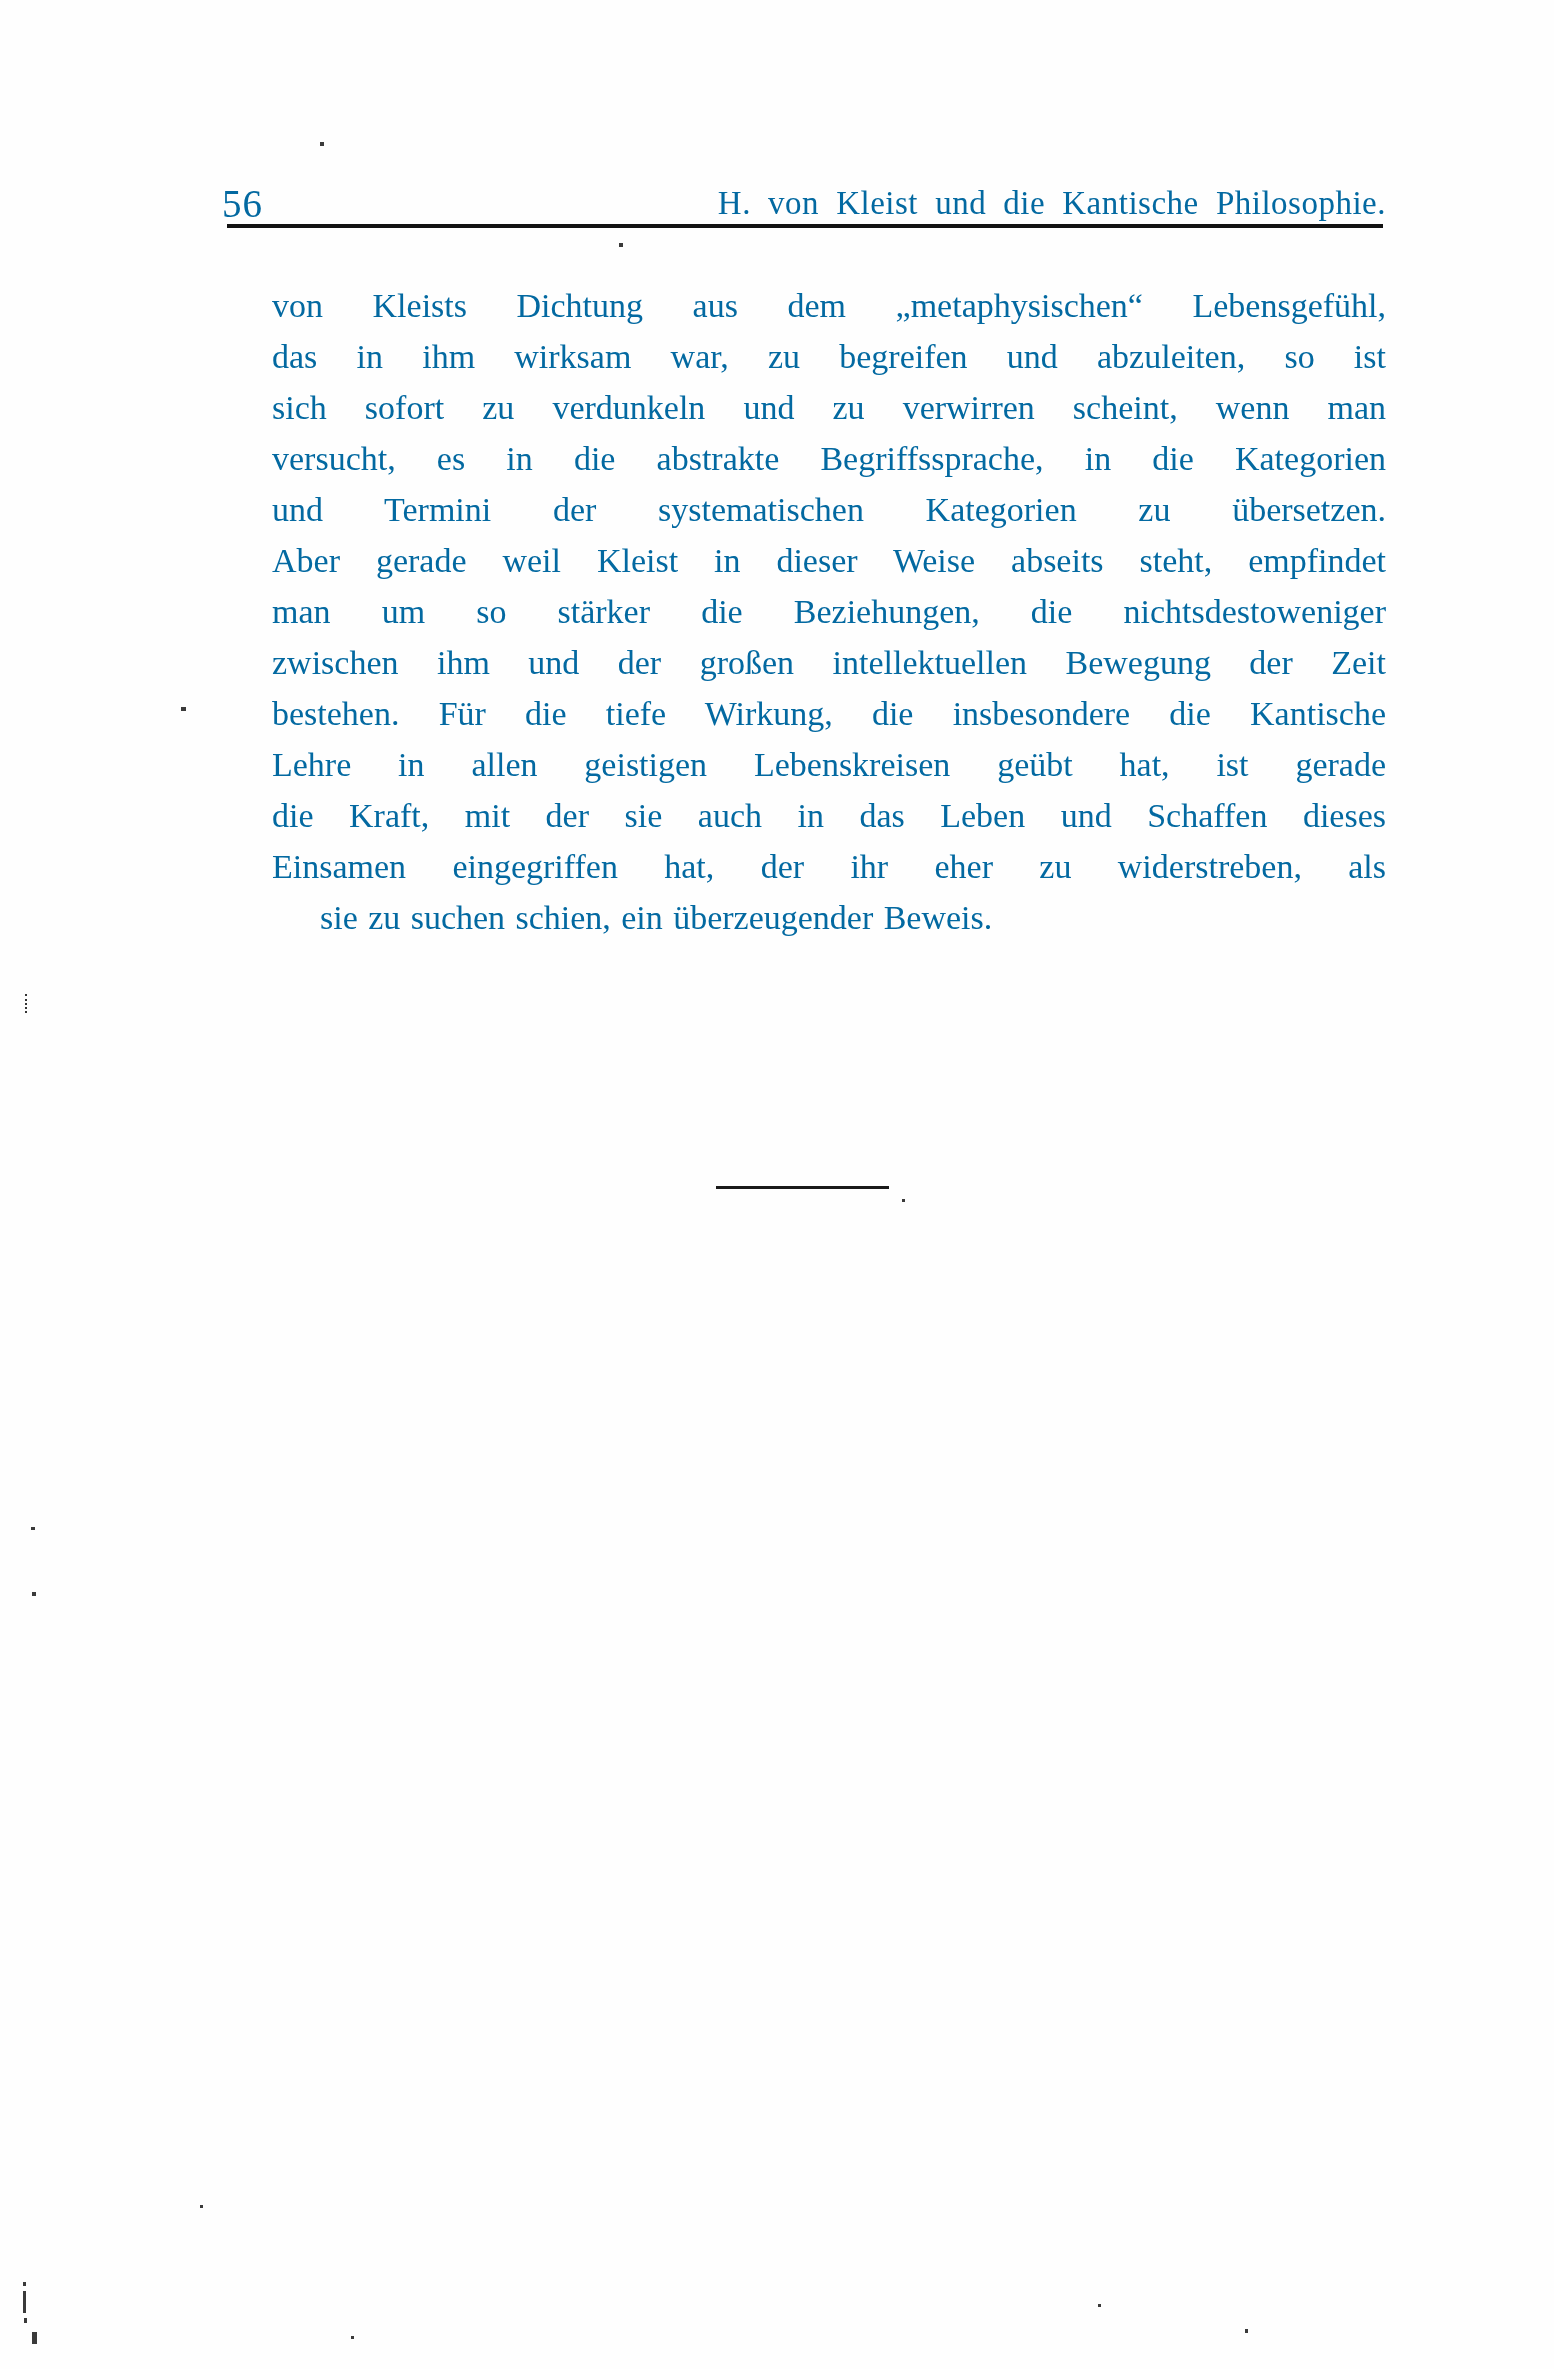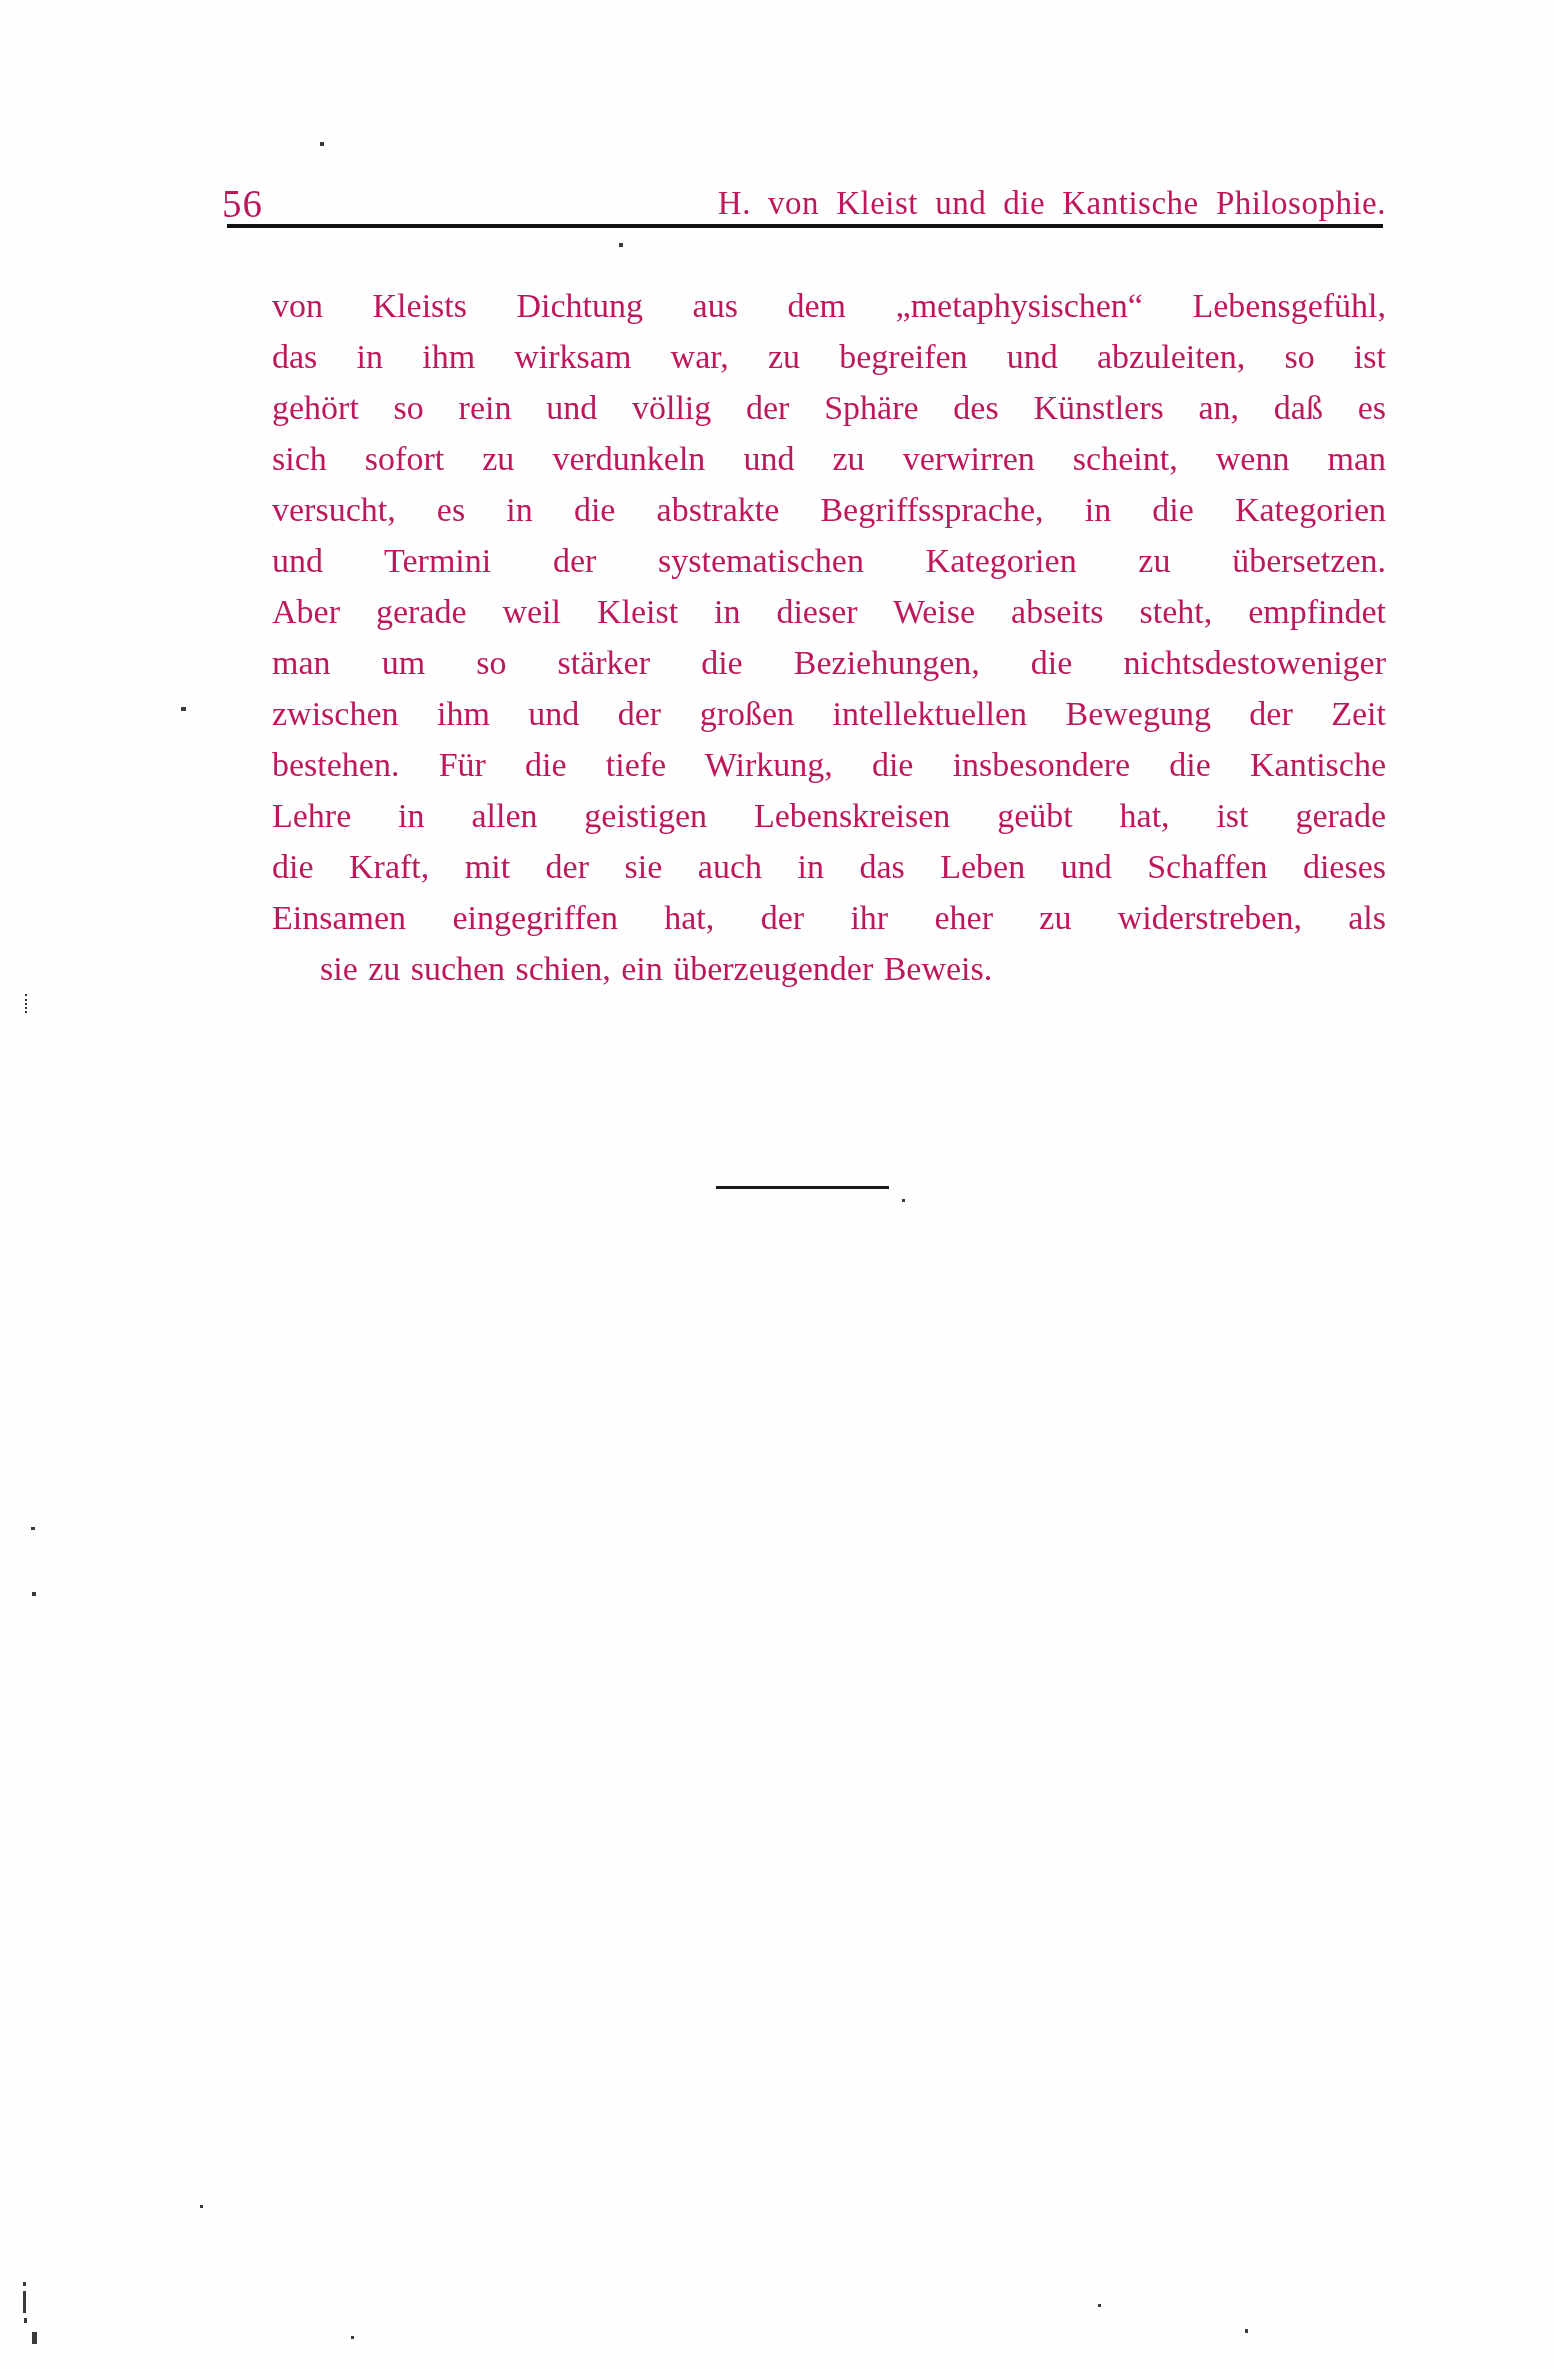--- a/index.html
+++ b/index.html
@@ -7,21 +7,21 @@
     padding: 0;
     background: #e8e8e8;
   }
   .page {
     position: relative;
     width: 1555px;
     height: 2370px;
     background: #fefefe;
     overflow: hidden;
     font-family: "Liberation Serif", "DejaVu Serif", serif;
-    color: #be185d;
+    color: #0369a1;
   }
   
   .header {
     position: absolute;
     left: 272px;
     top: 183px;
     width: 1114px;
     height: 43px;
   }
   .pagenum {
@@ -97,21 +97,20 @@
   <div class="header">
     <span class="pagenum">56</span>
     <span class="runtitle">H. von Kleist und die Kantische Philosophie.</span>
   </div>
 
   <div class="header-rule"></div>
 
   <div class="paragraph">
       <div class="line">von Kleists Dichtung aus dem „metaphysischen“ Lebensgefühl,</div>
       <div class="line">das in ihm wirksam war, zu begreifen und abzuleiten, so ist</div>
-      <div class="line">gehört so rein und völlig der Sphäre des Künstlers an, daß es</div>
       <div class="line">sich sofort zu verdunkeln und zu verwirren scheint, wenn man</div>
       <div class="line">versucht, es in die abstrakte Begriffssprache, in die Kategorien</div>
       <div class="line">und Termini der systematischen Kategorien zu übersetzen.</div>
       <div class="line">Aber gerade weil Kleist in dieser Weise abseits steht, empfindet</div>
       <div class="line">man um so stärker die Beziehungen, die nichtsdestoweniger</div>
       <div class="line">zwischen ihm und der großen intellektuellen Bewegung der Zeit</div>
       <div class="line">bestehen. Für die tiefe Wirkung, die insbesondere die Kantische</div>
       <div class="line">Lehre in allen geistigen Lebenskreisen geübt hat, ist gerade</div>
       <div class="line">die Kraft, mit der sie auch in das Leben und Schaffen dieses</div>
       <div class="line">Einsamen eingegriffen hat, der ihr eher zu widerstreben, als</div>

